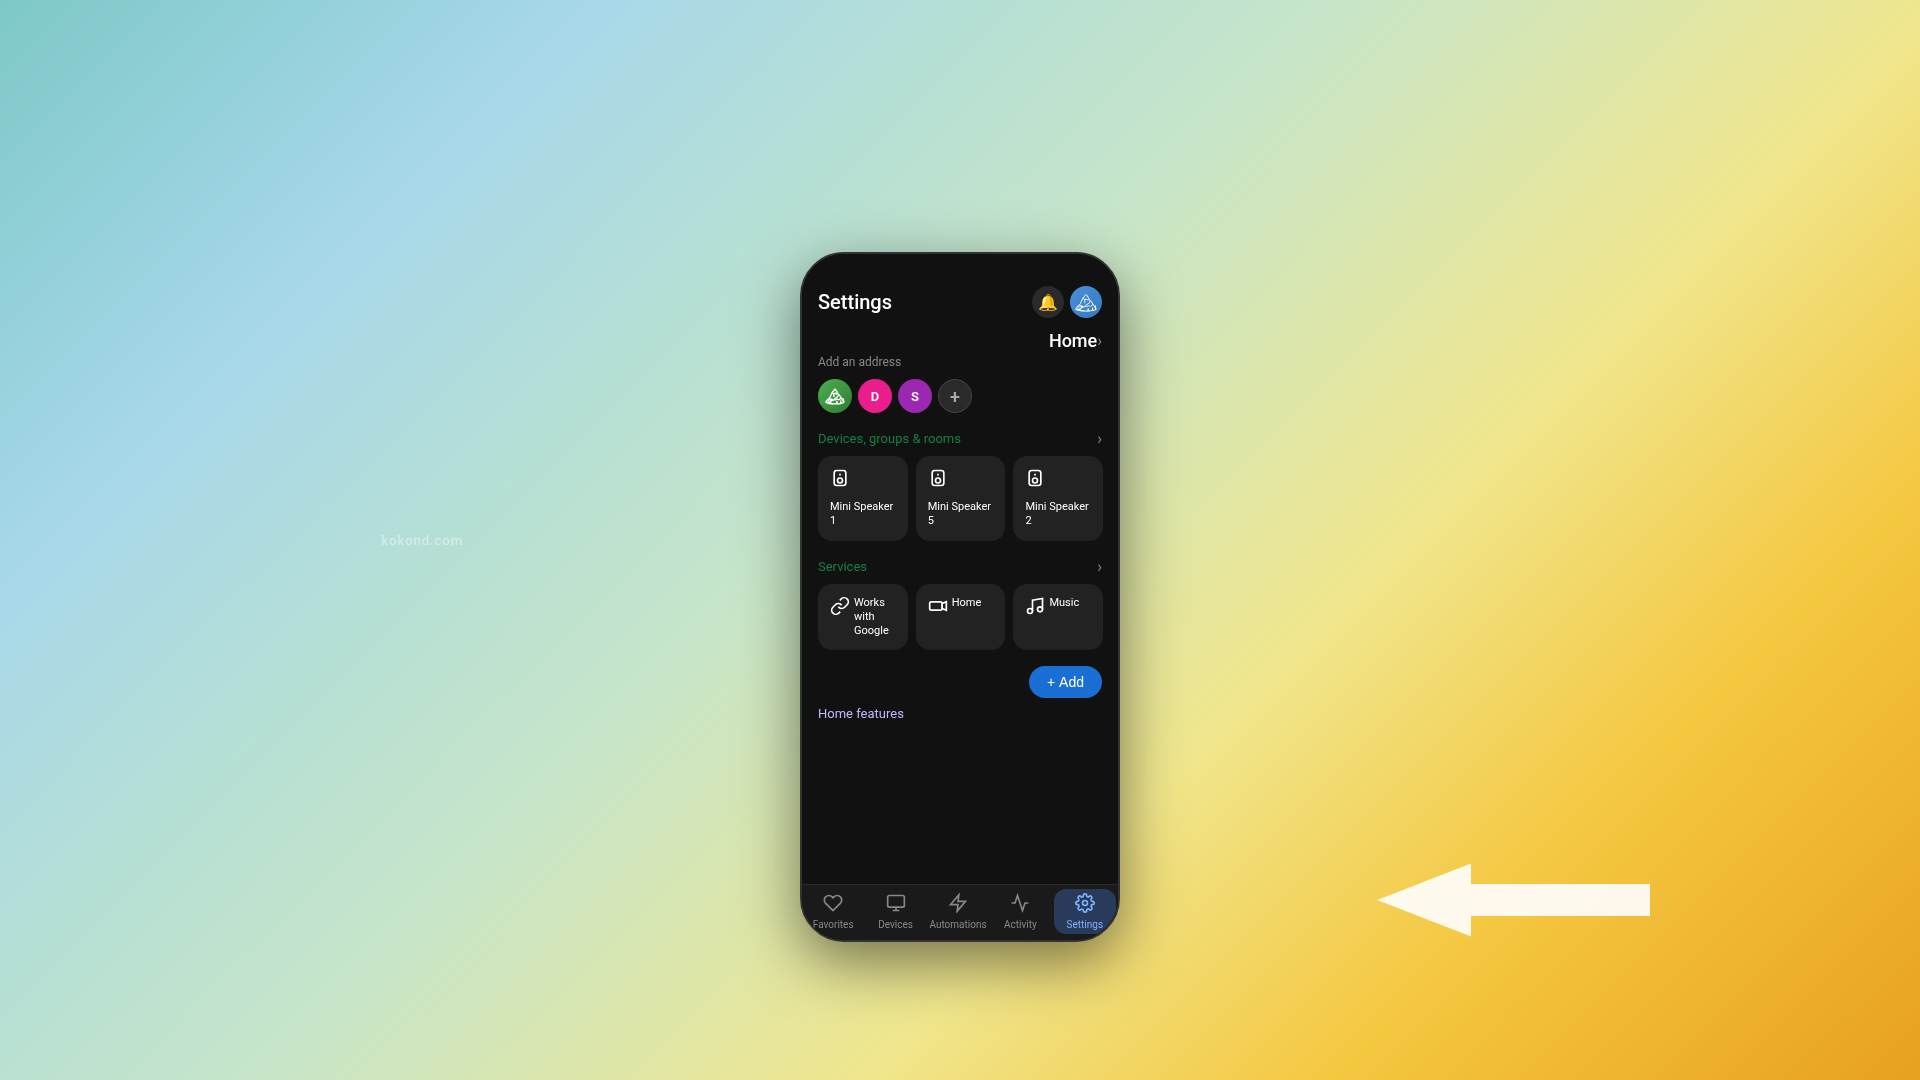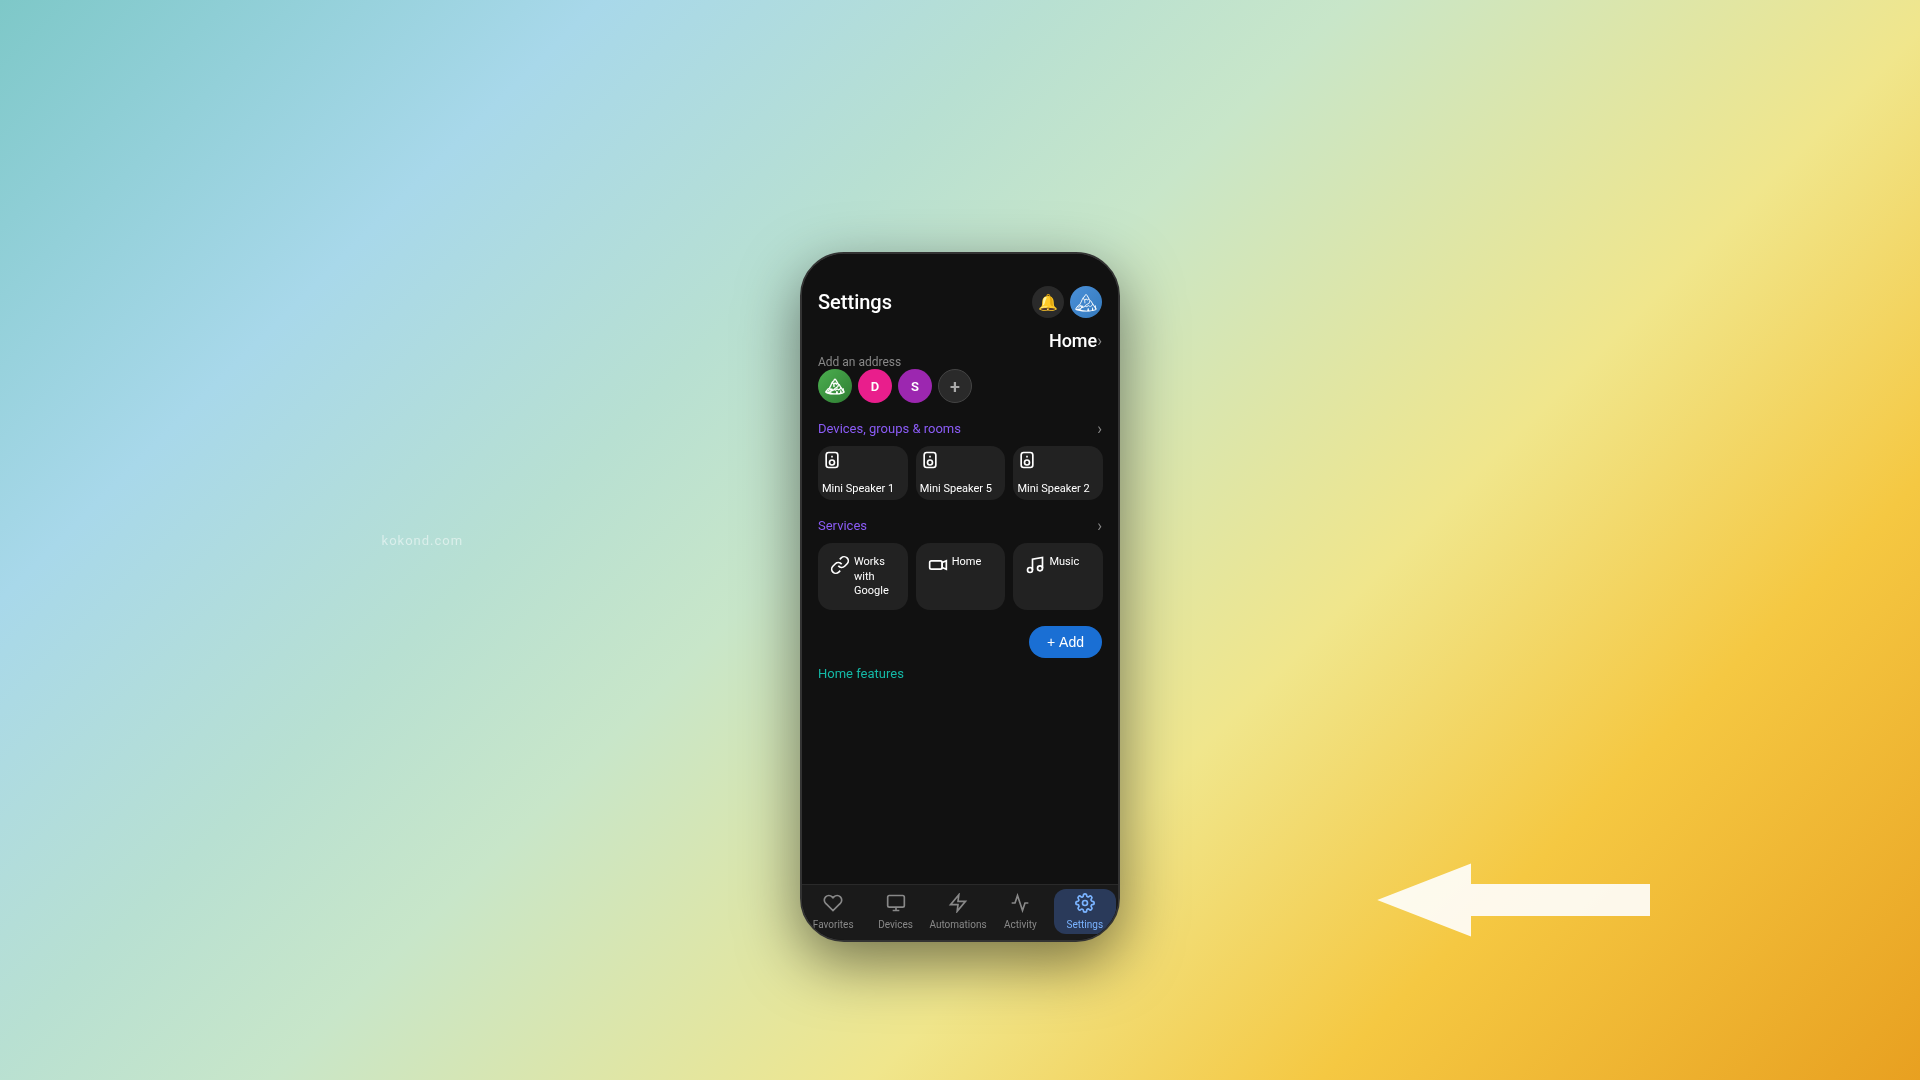--- a/index.html
+++ b/index.html
@@ -126,20 +126,21 @@
 
     .section-title {
       color: #fff;
       font-size: 18px;
       font-weight: 500;
     }
 
     .section-subtitle {
       color: #888;
       font-size: 12px;
+      margin-bottom: 10px;
     }
 
     .chevron-icon {
       color: #888;
       font-size: 16px;
     }
 
     
     .members-row {
       display: flex;
@@ -182,36 +183,36 @@
 
     
     .section-label-row {
       display: flex;
       align-items: center;
       justify-content: space-between;
       margin-bottom: 8px;
     }
 
     .section-label {
-      color: #8b5cf6;
+      color: #15803d;
       font-size: 13px;
     }
 
     
     .cards-row {
       display: flex;
       gap: 8px;
       margin-bottom: 16px;
       overflow: visible;
     }
 
     .device-card {
       background: #222;
       border-radius: 14px;
-      padding: 4px;
+      padding: 12px;
       flex: 0 0 calc(33% - 4px);
       display: flex;
       flex-direction: column;
       gap: 4px;
       cursor: pointer;
     }
 
     .card-icon {
       color: #fff;
       font-size: 18px;
@@ -264,21 +265,21 @@
       font-size: 14px;
       font-weight: 500;
       cursor: pointer;
       display: flex;
       align-items: center;
       gap: 4px;
     }
 
     
     .home-features-label {
-      color: #14b8a6;
+      color: #c4b5fd;
       font-size: 13px;
       margin-bottom: 4px;
     }
 
     
     .bottom-nav {
       display: flex;
       align-items: flex-end;
       background: #1a1a1a;
       border-top: 1px solid #2a2a2a;

